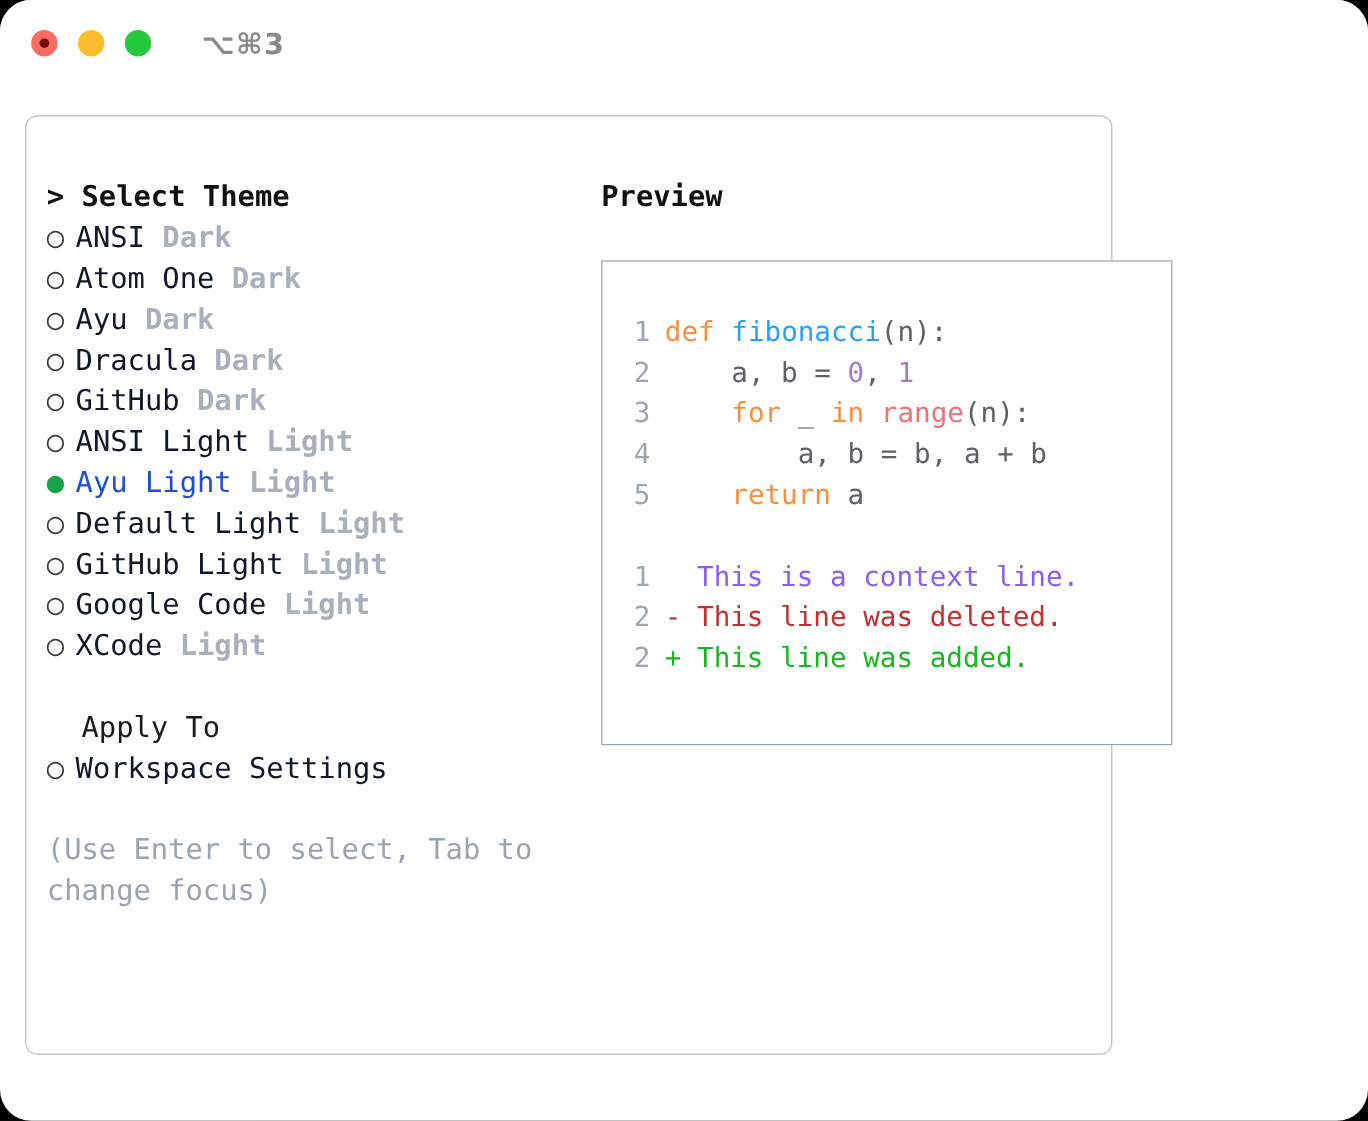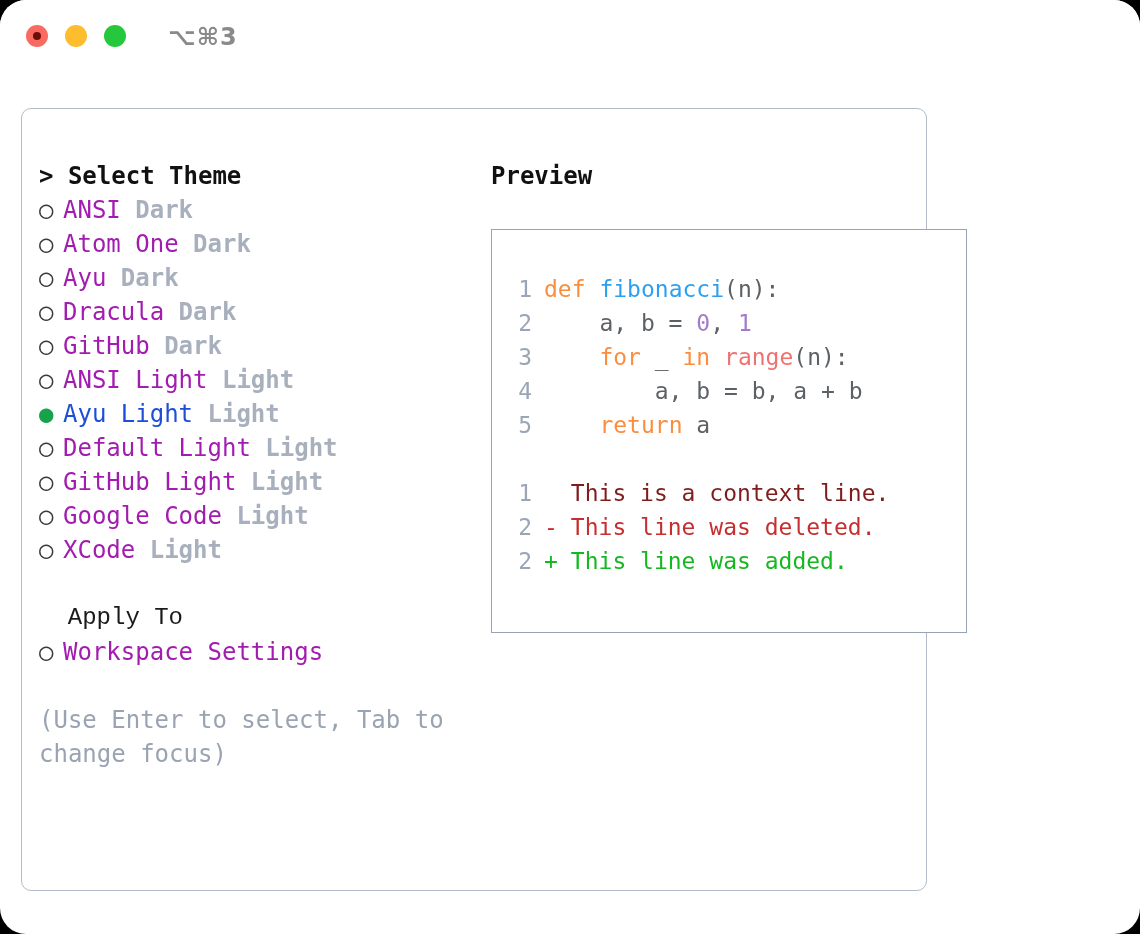--- a/index.html
+++ b/index.html
@@ -63,21 +63,20 @@
   }
 
   
   .card {
     position: absolute;
     left: 21px; top: 96px;
     width: 906px; height: 783px;
     background: #ffffff;
     border: 1.6px solid #b3bcc9;
     border-radius: 10px;
-    margin-top: 12px;
   }
 
   .card-inner {
     position: absolute;
     left: 0; top: 0;
     width: 100%; height: 100%;
   }
 
   
   .left-col {
@@ -102,47 +101,46 @@
   }
 
   .marker {
     display: inline-block;
     width: 24px;
   }
   .bullet-on  { color: #16a34a; }
   .bullet-off { color: #3a3a3a; }
 
   .label-sel    { color: #1d4ed8; }
-  .label-normal { color: #a21caf; text-align: center; }
+  .label-normal { color: #0f172a; text-align: center; }
   .tag          { color: #a8b0bd; font-weight: bold; }
 
   .spacer-sm { height: 34px; }
 
   .section-title {
     font-size: 24px;
     line-height: 34px;
     color: #1a1a1a;
     white-space: pre;
-    font-family: Liberation Mono, monospace;
   }
 
   .hint {
     margin-top: 34px;
     font-size: 24px;
     line-height: 34px;
     color: #9aa3b2;
     width: 410px;
     white-space: pre-wrap;
     word-break: normal;
   }
 
   
   .right-col {
     position: absolute;
-    left: 469px; top: 50px;
+    left: 479px; top: 50px;
     width: 495px;
   }
 
   .preview-title {
     font-size: 24px;
     line-height: 34px;
     color: #111111;
     font-weight: 700;
     white-space: pre;
   }
@@ -172,21 +170,21 @@
   
   .kw    { color: #fa8d3e; }
   .fn    { color: #2d9ff0; }
   .num   { color: #a37acc; }
   .built { color: #f07171; }
   .plain { color: #5c6166; }
   .punct { color: #5c6166; }
 
   .code-gap { height: 34px; }
 
-  .diff-ctx { color: #7f1d1d; }
+  .diff-ctx { color: #8b5cf6; }
   .diff-del { color: #c62f2f; }
   .diff-add { color: #16b820; }
   .diff-sign { display: inline-block; width: 13px; }
 </style>
 </head>
 <body>
 
 <div class="window">
 
   <div class="titlebar">

